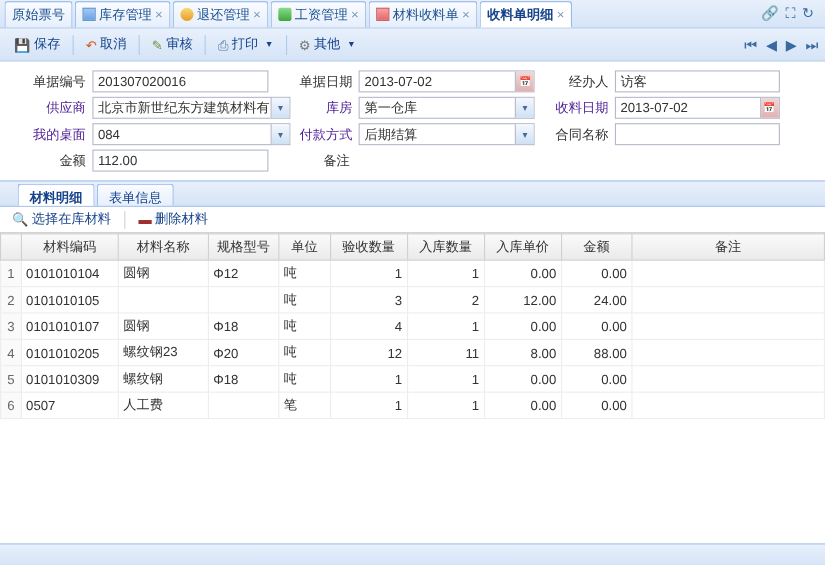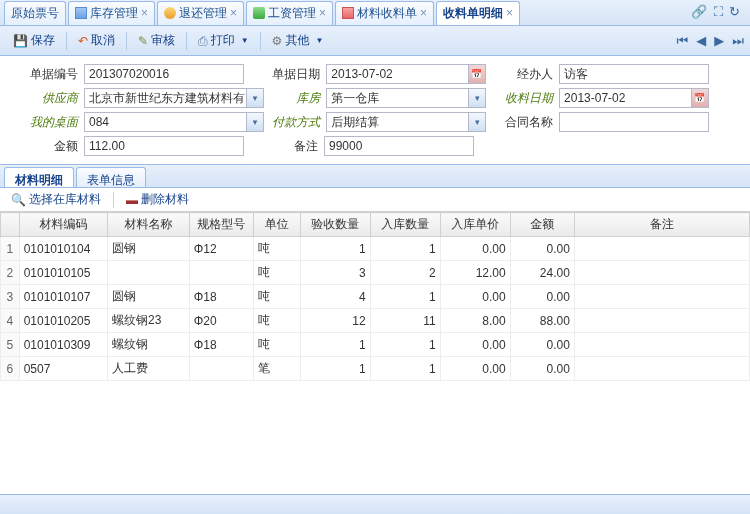--- a/index.html
+++ b/index.html
@@ -18,27 +18,27 @@
 .toolbar { display: flex; align-items: center; height: 30px; background: linear-gradient(#e8f0fb, #d5e4f7); border-bottom: 1px solid #99bbe8; padding: 0 6px; gap: 2px; }
 .tbtn { display: flex; align-items: center; gap: 3px; padding: 2px 6px; border: 1px solid transparent; border-radius: 2px; color: #15428b; cursor: pointer; }
 .tbtn .glyph { font-size: 12px; }
 .tbsep { width: 1px; height: 18px; background: #aecbe8; margin: 0 2px; }
 .nav { margin-left: auto; display: flex; gap: 8px; color: #3b6aa0; }
 .nav span { cursor: pointer; font-size: 13px; }
 .form { padding: 6px 26px; background: #fff; }
 .form-row { display: flex; align-items: center; height: 24px; }
 .fgroup { display: flex; align-items: center; }
 .flabel { width: 58px; text-align: right; color: #333; padding-right: 6px; }
-.flabel.red { color: #4d7c0f; font-style: italic; }
+.flabel.red { color: #4c1d95; }
 .finput { height: 20px; border: 1px solid #b5b8c8; padding: 1px 4px; background: #fff; color: #333; }
 .finput.combo { padding-right: 18px; position: relative; }
 .combo-wrap { position: relative; display: inline-block; }
 .combo-arrow { position: absolute; right: 1px; top: 1px; width: 17px; height: 18px; background: linear-gradient(#f4f8fd, #cfe0f4); border-left: 1px solid #b5b8c8; display: flex; align-items: center; justify-content: center; color: #4a6a9c; font-size: 9px; cursor: pointer; }
 .cal-arrow { position: absolute; right: 1px; top: 1px; width: 17px; height: 18px; background: linear-gradient(#eed9d9,#e3b0b0); border-left: 1px solid #b5b8c8; display: flex; align-items: center; justify-content: center; color: #863232; font-size: 9px; cursor: pointer; }
-.subtabs { display: flex; background: linear-gradient(#e8f0fb,#d5e4f7); border-top: 1px solid #99bbe8; border-bottom: 1px solid #99bbe8; height: 24px; padding-left: 4px; }
+.subtabs { display: flex; background: linear-gradient(#e8f0fb,#d5e4f7); border-top: 1px solid #99bbe8; border-bottom: 1px solid #99bbe8; height: 24px; padding-left: 16px; }
 .subtab { padding: 4px 10px; border: 1px solid #99bbe8; border-bottom: none; background: linear-gradient(#fafcff,#e5effc); border-radius: 3px 3px 0 0; margin-right: 2px; color: #15428b; cursor: pointer; margin-top: 2px; }
 .subtab.active { background: #fff; font-weight: bold; }
 .gridtools { display: flex; align-items: center; height: 24px; border-bottom: 1px solid #d0d0d0; padding-left: 4px; gap: 2px; }
 .gridtools .tbtn { font-size: 12px; }
 .gcolsep { width: 1px; height: 16px; background: #d0d0d0; margin: 0 3px; }
 table.grid { width: 100%; border-collapse: collapse; }
 table.grid th { background: linear-gradient(#fafafa,#eaeaea); border: 1px solid #d0d0d0; padding: 3px 4px; font-weight: normal; color: #333; }
 table.grid td { border: 1px solid #ededed; padding: 3px 4px; color: #333; height: 20px; }
 table.grid td.num { text-align: right; }
 table.grid td.rownum { text-align: center; color: #666; background: #fafafa; width: 16px; }
@@ -163,21 +163,20 @@
     </div>
   </div>
 
   <div class="form-row">
     <div class="fgroup" style="width:240px">
       <div class="flabel">金额</div>
       <input class="finput" style="width: 160px;" value="112.00">
     </div>
     <div class="fgroup" style="width:230px">
       <div class="flabel">备注</div>
-      <input class="finput" style="width: 150px;" value="99000">
     </div>
   </div>
 </div>
 
 <div class="subtabs">
   <div class="subtab active">材料明细</div>
   <div class="subtab">表单信息</div>
 </div>
 
 <div class="gridtools">

